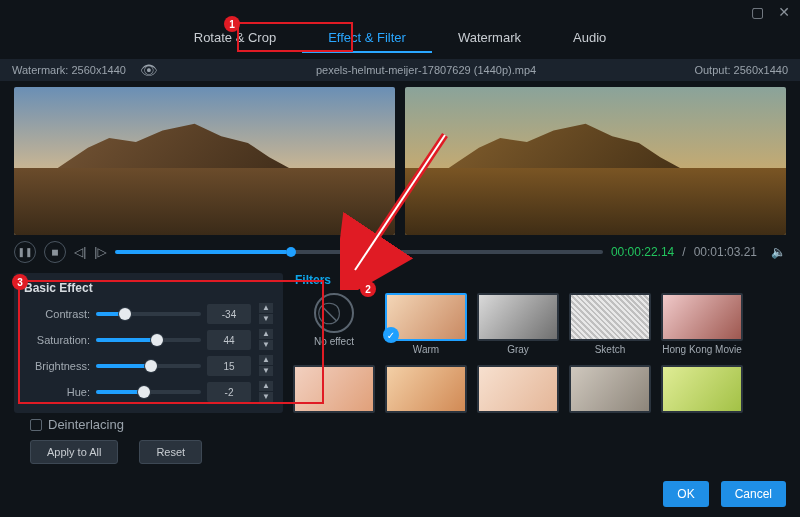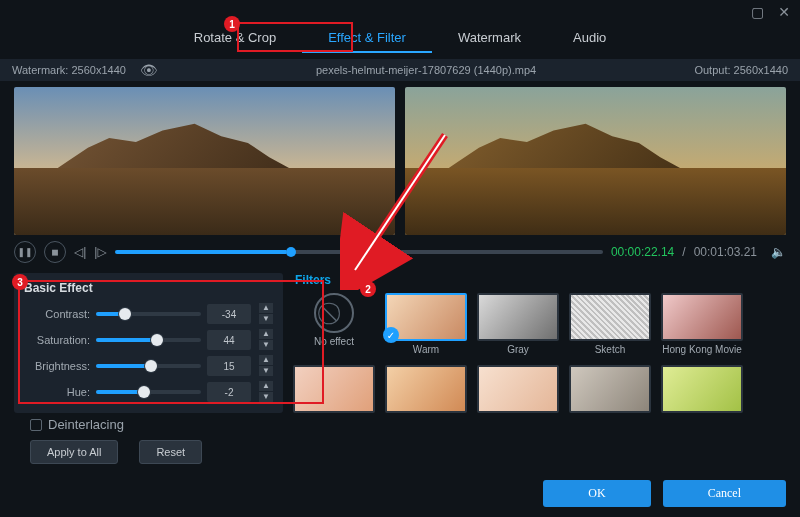--- a/index.html
+++ b/index.html
@@ -80,21 +80,21 @@
 .f-sketch{ background:repeating-linear-gradient(45deg,#e8e8e8 0 2px,#bfbfbf 2px 4px); }
 .f-hk    { background:linear-gradient(130deg,#f0c9c9,#9e5850); }
 .f-a     { background:linear-gradient(130deg,#f2d0c0,#e0a07a); }
 .f-b     { background:linear-gradient(130deg,#f3cfa6,#d18a55); }
 .f-c     { background:linear-gradient(130deg,#f7e0cf,#e4b698); }
 .f-d     { background:linear-gradient(130deg,#cfc8be,#8d857a); }
 .f-e     { background:linear-gradient(130deg,#dfec95,#a3c146); }
 
 
 .footer { position:absolute; bottom:10px; right:14px; display:flex; gap:12px; }
-.fbtn { padding:6px 45px; border-radius:3px; font-size:12px; cursor:pointer;font-family:Liberation Serif, serif; }
+.fbtn { padding:6px 14px; border-radius:3px; font-size:12px; cursor:pointer; }
 .ok { background:#1f8fe6; color:#fff; }
 .cancel { background:#1f8fe6; color:#fff;text-align:center; }
 
 
 .callbox { position:absolute; border:2.5px solid #e01b24; background:transparent; pointer-events:none; }
 .callnum { position:absolute; width:16px; height:16px; border-radius:50%; background:#e01b24; color:#fff; font-size:10px; font-weight:700; display:flex; align-items:center; justify-content:center; pointer-events:none; }
 .arrow { position:absolute; pointer-events:none; }
 </style>
 </head>
 <body>

